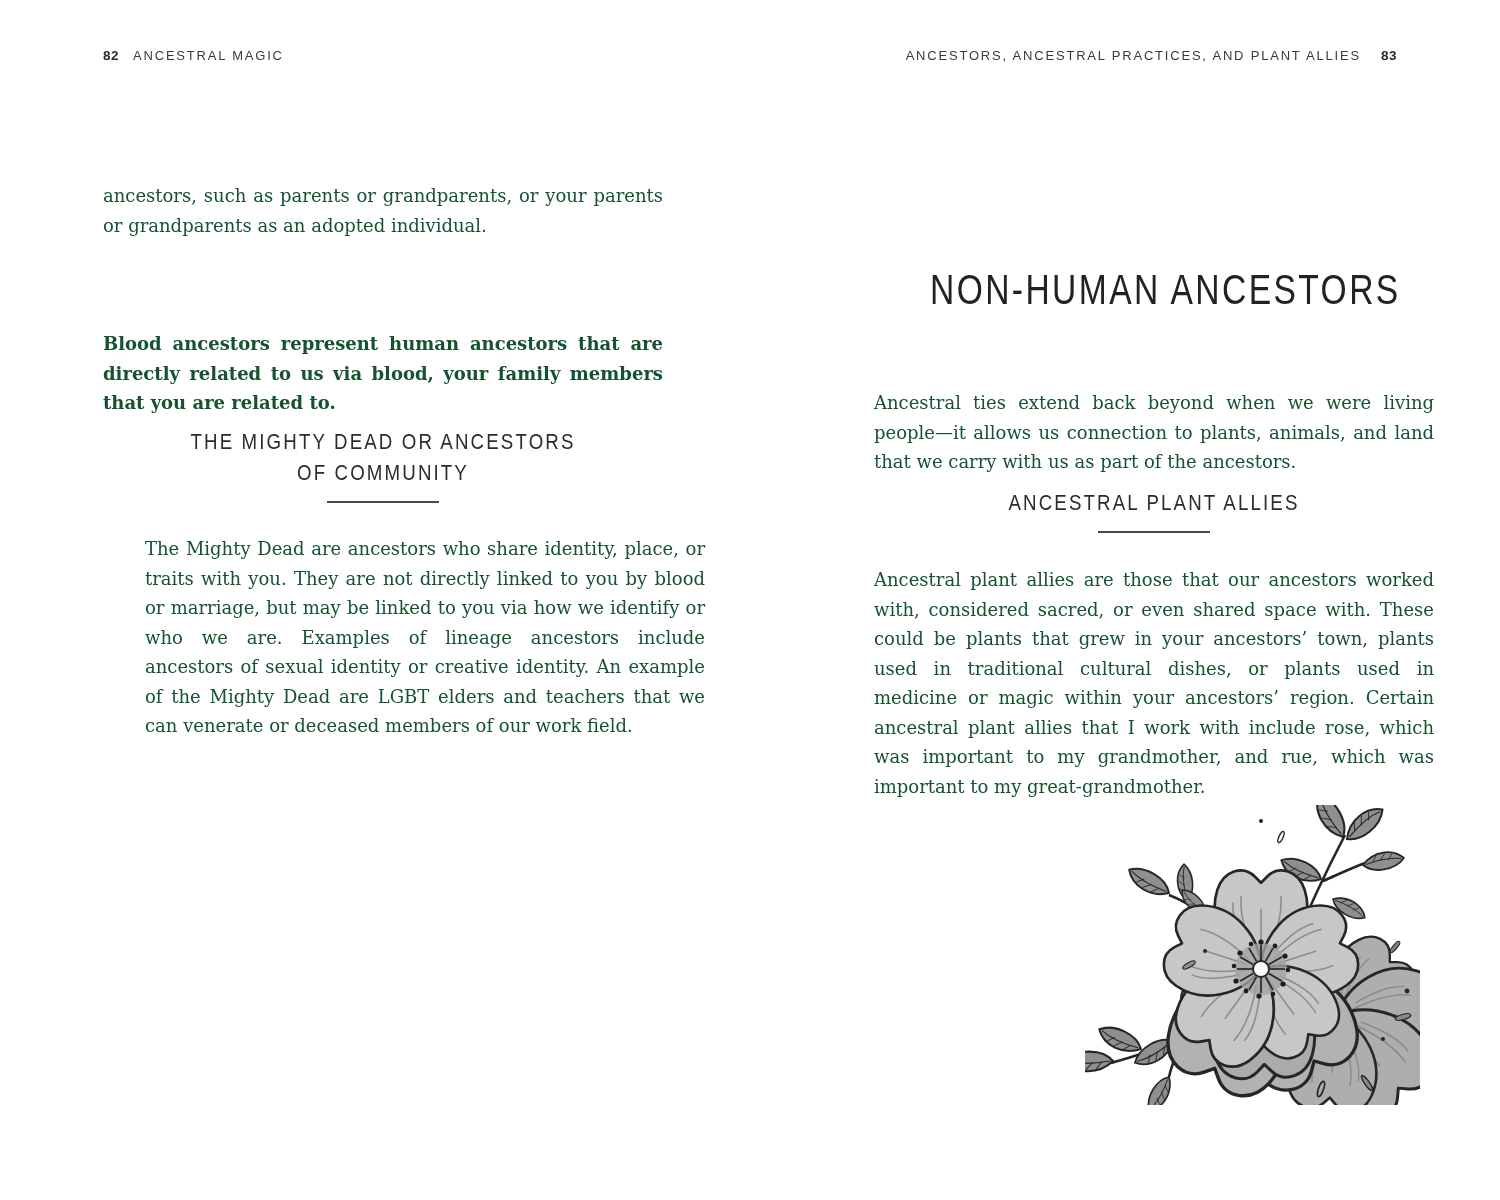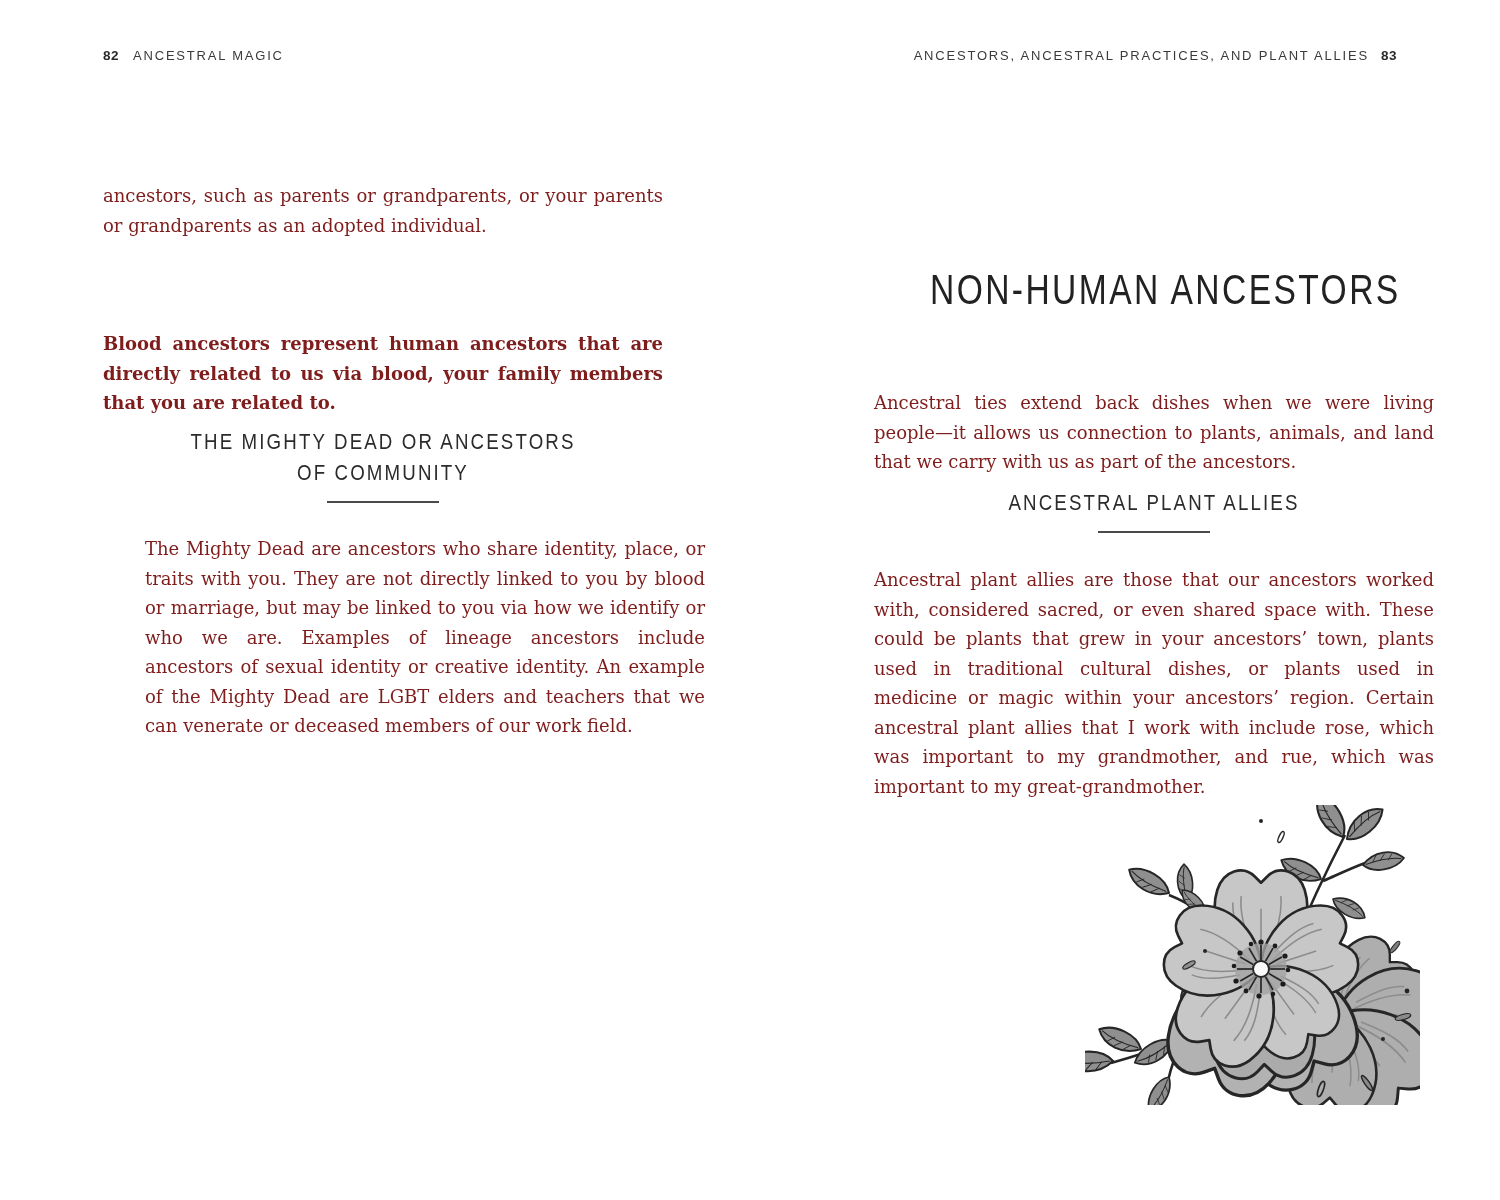--- a/index.html
+++ b/index.html
@@ -13,31 +13,31 @@
   .running-header {
     position:absolute; top:48px;
     font-family:"Liberation Sans", sans-serif;
     font-size:13px; letter-spacing:1.8px; color:#3a3a3a;
     white-space:nowrap;
   }
   #header-left { left:103px;text-align:right; }
   #header-right { right:103px; text-align:right; }
   .pagenum { font-weight:bold; letter-spacing:0.5px; font-size:13.5px; color:#2a2a2a; }
   #header-left .pagenum { margin-right:14px; }
-  #header-right .pagenum { margin-left:12px; }
+  #header-right .pagenum { margin-left:20px; }
 
   .page { position:absolute; top:0; width:560px; height:1200px; }
   #left-page { left:103px; }
   #right-page { left:874px; }
 
   .body-text {
     position:absolute; left:0; width:560px;
     font-size:18px; line-height:29.5px;
     text-align:justify; text-align-last:left;
-    color:#7f1d1d;
+    color:#14532d;
   }
 
   .small-heading { position:absolute; left:0; width:560px; text-align:center; }
   .small-heading .ht {
     font-family:"Liberation Sans", sans-serif;
     font-size:22px; font-weight:500; letter-spacing:2.5px;
     line-height:31px; color:#2b2b2b;
     max-width:500px; margin:0 auto;
     transform:scaleX(0.85); transform-origin:center top;
   }
@@ -91,21 +91,21 @@
     <div class="ht" style="max-width:480px;">THE MIGHTY DEAD OR ANCESTORS OF COMMUNITY</div>
     <div class="heading-rule"></div>
   </div>
 
   <p class="body-text" id="left-p3">The Mighty Dead are ancestors who share identity, place, or traits with you. They are not directly linked to you by blood or marriage, but may be linked to you via how we identify or who we are. Examples of lineage ancestors include ancestors of sexual identity or creative identity. An example of the Mighty Dead are LGBT elders and teachers that we can venerate or deceased members of our work field.</p>
 </div>
 
 <div class="page" id="right-page">
   <h1 class="chapter-title" id="right-title">NON-HUMAN ANCESTORS</h1>
 
-  <p class="body-text" id="right-p1">Ancestral ties extend back dishes when we were living people—it allows us connection to plants, animals, and land that we carry with us as part of the ancestors.</p>
+  <p class="body-text" id="right-p1">Ancestral ties extend back beyond when we were living people—it allows us connection to plants, animals, and land that we carry with us as part of the ancestors.</p>
 
   <div class="small-heading" id="right-h1">
     <div class="ht">ANCESTRAL PLANT ALLIES</div>
     <div class="heading-rule"></div>
   </div>
 
   <p class="body-text" id="right-p2">Ancestral plant allies are those that our ancestors worked with, considered sacred, or even shared space with. These could be plants that grew in your ancestors’ town, plants used in traditional cultural dishes, or plants used in medicine or magic within your ancestors’ region. Certain ancestral plant allies that I work with include rose, which was important to my grandmother, and rue, which was important to my great-grandmother.</p>
 </div>
 
 <svg id="illustration" viewBox="0 0 335 300" aria-hidden="true">

